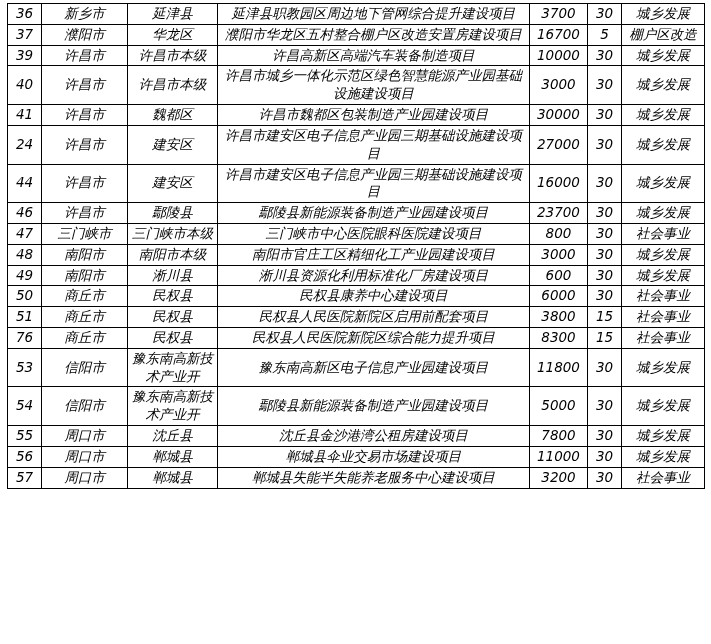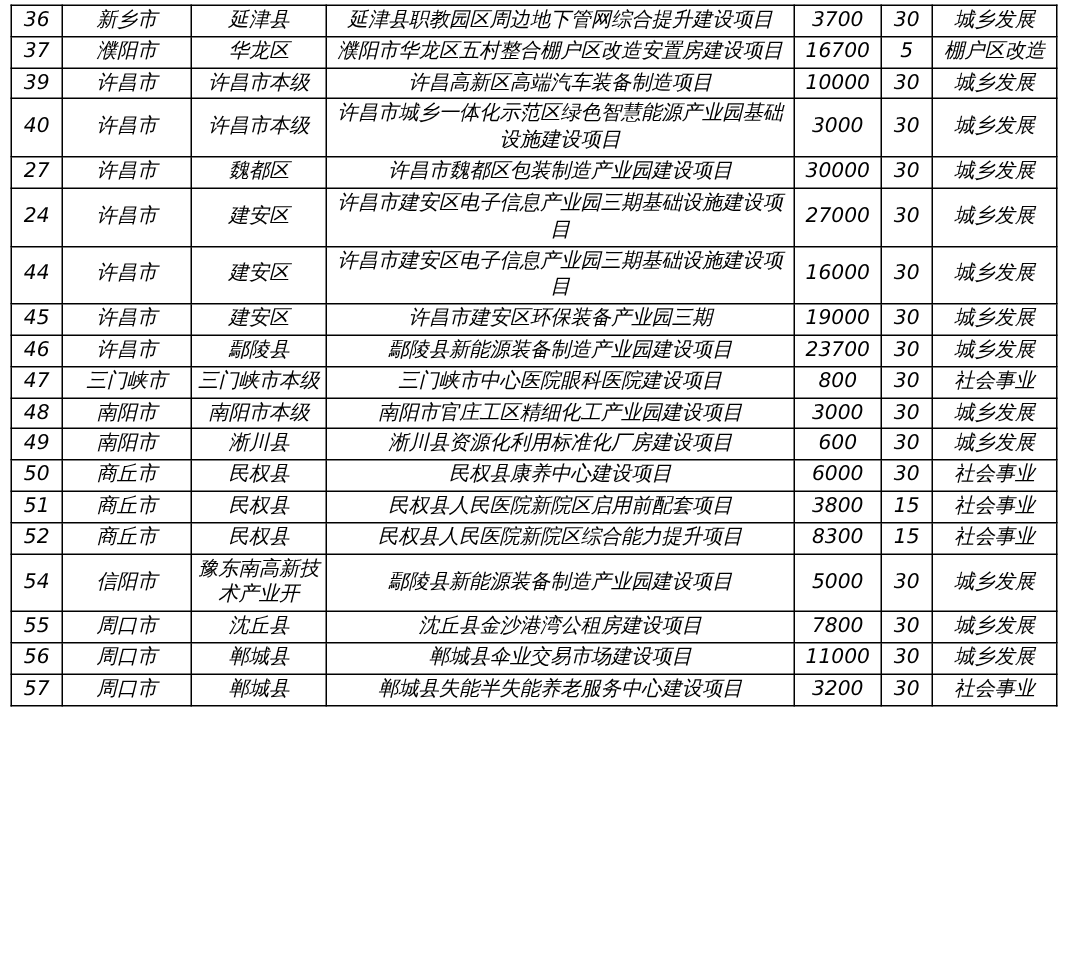--- a/index.html
+++ b/index.html
@@ -80,21 +80,21 @@
       <tr>
         <td class="c-no">40</td>
         <td class="c-city">许昌市</td>
         <td class="c-county">许昌市本级</td>
         <td class="c-name">许昌市城乡一体化示范区绿色智慧能源产业园基础设施建设项目</td>
         <td class="c-amount">3000</td>
         <td class="c-years">30</td>
         <td class="c-type">城乡发展</td>
       </tr>
       <tr>
-        <td class="c-no">27</td>
+        <td class="c-no">41</td>
         <td class="c-city">许昌市</td>
         <td class="c-county">魏都区</td>
         <td class="c-name">许昌市魏都区包装制造产业园建设项目</td>
         <td class="c-amount">30000</td>
         <td class="c-years">30</td>
         <td class="c-type">城乡发展</td>
       </tr>
       <tr>
         <td class="c-no">24</td>
         <td class="c-city">许昌市</td>
@@ -103,29 +103,20 @@
         <td class="c-amount">27000</td>
         <td class="c-years">30</td>
         <td class="c-type">城乡发展</td>
       </tr>
       <tr>
         <td class="c-no">44</td>
         <td class="c-city">许昌市</td>
         <td class="c-county">建安区</td>
         <td class="c-name">许昌市建安区电子信息产业园三期基础设施建设项目</td>
         <td class="c-amount">16000</td>
-        <td class="c-years">30</td>
-        <td class="c-type">城乡发展</td>
-      </tr>
-      <tr>
-        <td class="c-no">45</td>
-        <td class="c-city">许昌市</td>
-        <td class="c-county">建安区</td>
-        <td class="c-name">许昌市建安区环保装备产业园三期</td>
-        <td class="c-amount">19000</td>
         <td class="c-years">30</td>
         <td class="c-type">城乡发展</td>
       </tr>
       <tr>
         <td class="c-no">46</td>
         <td class="c-city">许昌市</td>
         <td class="c-county">鄢陵县</td>
         <td class="c-name">鄢陵县新能源装备制造产业园建设项目</td>
         <td class="c-amount">23700</td>
         <td class="c-years">30</td>
@@ -170,29 +161,38 @@
       <tr>
         <td class="c-no">51</td>
         <td class="c-city">商丘市</td>
         <td class="c-county">民权县</td>
         <td class="c-name">民权县人民医院新院区启用前配套项目</td>
         <td class="c-amount">3800</td>
         <td class="c-years">15</td>
         <td class="c-type">社会事业</td>
       </tr>
       <tr>
-        <td class="c-no">52</td>
+        <td class="c-no">76</td>
         <td class="c-city">商丘市</td>
         <td class="c-county">民权县</td>
         <td class="c-name">民权县人民医院新院区综合能力提升项目</td>
         <td class="c-amount">8300</td>
         <td class="c-years">15</td>
         <td class="c-type">社会事业</td>
       </tr>
       <tr>
+        <td class="c-no">53</td>
+        <td class="c-city">信阳市</td>
+        <td class="c-county">豫东南高新技术产业开</td>
+        <td class="c-name">豫东南高新区电子信息产业园建设项目</td>
+        <td class="c-amount">11800</td>
+        <td class="c-years">30</td>
+        <td class="c-type">城乡发展</td>
+      </tr>
+      <tr>
         <td class="c-no">54</td>
         <td class="c-city">信阳市</td>
         <td class="c-county">豫东南高新技术产业开</td>
         <td class="c-name">鄢陵县新能源装备制造产业园建设项目</td>
         <td class="c-amount">5000</td>
         <td class="c-years">30</td>
         <td class="c-type">城乡发展</td>
       </tr>
       <tr>
         <td class="c-no">55</td>

